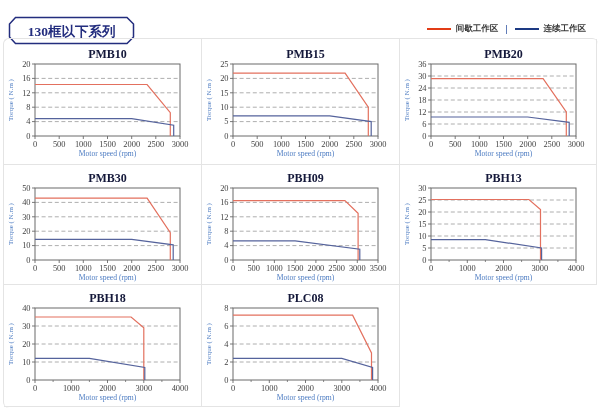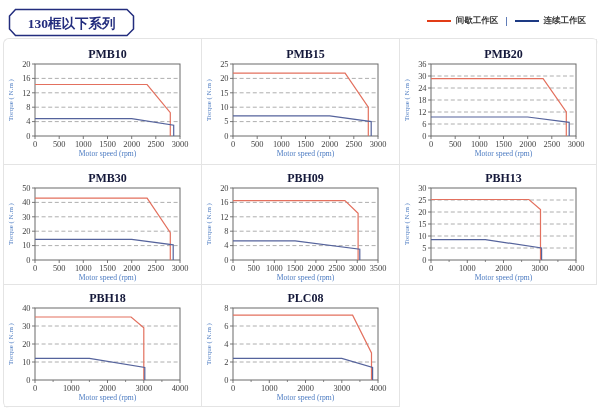--- a/index.html
+++ b/index.html
@@ -1,17 +1,17 @@
 <!DOCTYPE html>
 <html><head>
 <meta charset="utf-8">
 <style>
   html,body{margin:0;padding:0;width:600px;height:413px;background:#fff;overflow:hidden;
     font-family:"Liberation Sans",sans-serif;}
-  .topbar{position:absolute;left:0;top:4px;width:600px;height:38px;}
+  .topbar{position:absolute;left:0;top:12px;width:600px;height:38px;}
   .badge{position:absolute;left:8px;top:4px;}
   .legend{position:absolute;right:14px;top:11px;display:flex;align-items:center;
     font-size:8.5px;font-weight:bold;color:#3a3a3a;text-align:center;}
   .swatch{display:inline-block;width:24px;height:2.5px;margin-right:5px;}
   .legend .sep{color:#2a50a0;font-weight:normal;margin:0 7px;font-size:9px;}
   .grid{position:absolute;left:3px;top:38px;width:594px;height:369px;
     border-top:1px solid #e4e4e4;border-left:1px solid #e4e4e4;
     border-top-left-radius:6px;border-top-right-radius:6px;border-bottom-left-radius:6px;
     display:grid;grid-template-columns:198px 198px 197px;grid-template-rows:126px 120px 122px;}
   .cell{border-right:1px solid #e4e4e4;border-bottom:1px solid #e4e4e4;overflow:hidden;}

